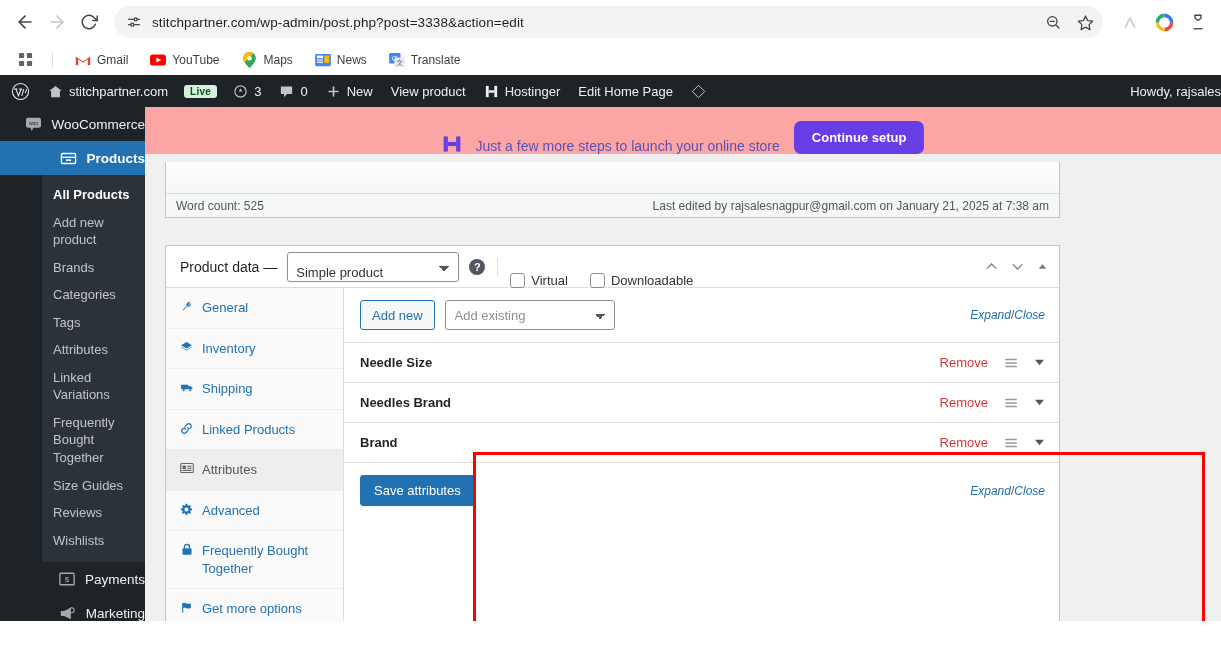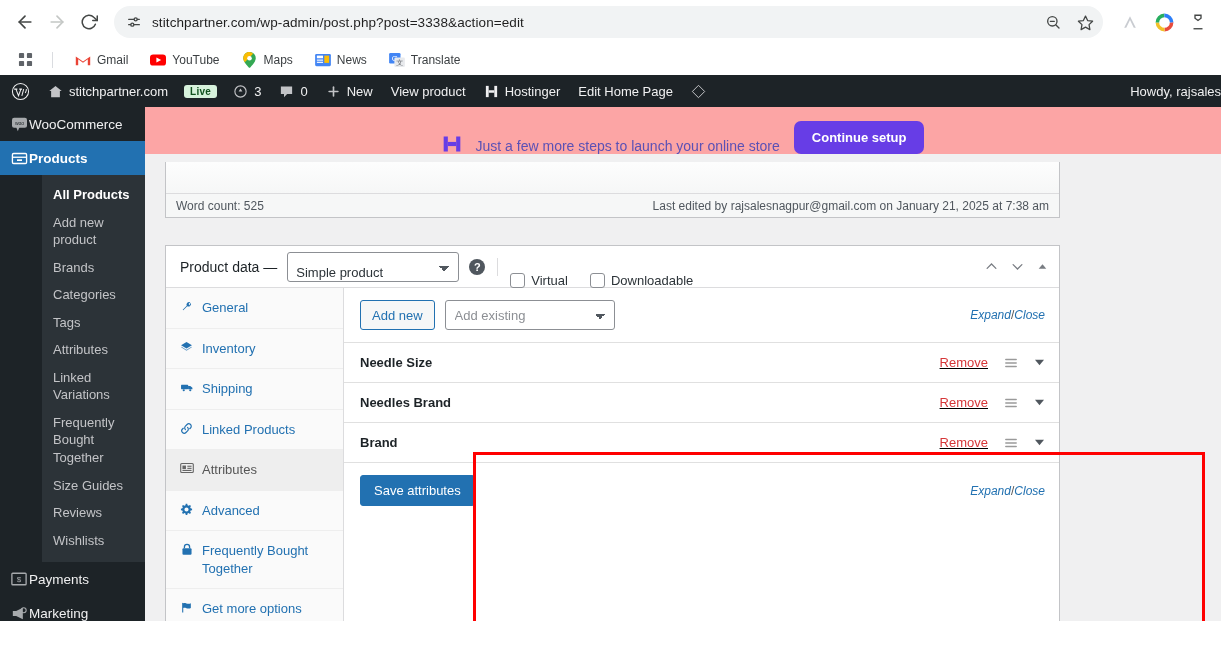--- a/index.html
+++ b/index.html
@@ -86,23 +86,24 @@
   
   #wp-body { display: flex; height: 514px; width: 1221px; }
 
   
   #adminmenu {
     width: 145px; flex: 0 0 145px; background: #1d2327;
     color: #c3c4c7; font-size: 13px; position: relative;
     overflow: hidden;
   }
   .menu-top {
-    display: flex; align-items: center; 
+    display: flex; align-items: center; gap: 8px;
     padding: 7px 0 7px 9px; color: #f0f0f1; font-size: 13.5px;
     position: relative;
+    justify-content: flex-end;
   }
   .menu-top.current {
     background: #2271b1; color: #fff; font-weight: 600;
   }
   .menu-top.current::after {
     content: ""; position: absolute; right: -8px; top: 50%;
     margin-top: -8px; border: 8px solid transparent;
     border-right-color: #f0f0f1;
   }
   .menu-ico {
@@ -246,21 +247,21 @@
   }
   .expand-close span { color: #2271b1; }
   .expand-close .slash { color: #555; font-style: normal; }
 
   .attr-row {
     height: 40px; display: flex; align-items: center;
     padding: 0 14px 0 16px; border-bottom: 1px solid #e0e0e0;
   }
   .attr-name { font-size: 13px; font-weight: bold; color: #1d2327; }
   .attr-row-actions {
-    margin-left: auto; display: flex; align-items: center; gap: 16px; text-decoration: underline;
+    margin-left: auto; display: flex; align-items: center; gap: 16px;
   }
   .remove-link { font-size: 13px; color: #d63638; }
   .handle-ico { color: #9a9a9a; display: flex; align-items: center; }
   .chev-ico { color: #50575e; display: flex; align-items: center; }
 
   .attr-footer {
     padding: 12px 14px 12px 16px; display: flex; align-items: center;
     background: #fff;
   }
   .btn-primary {

